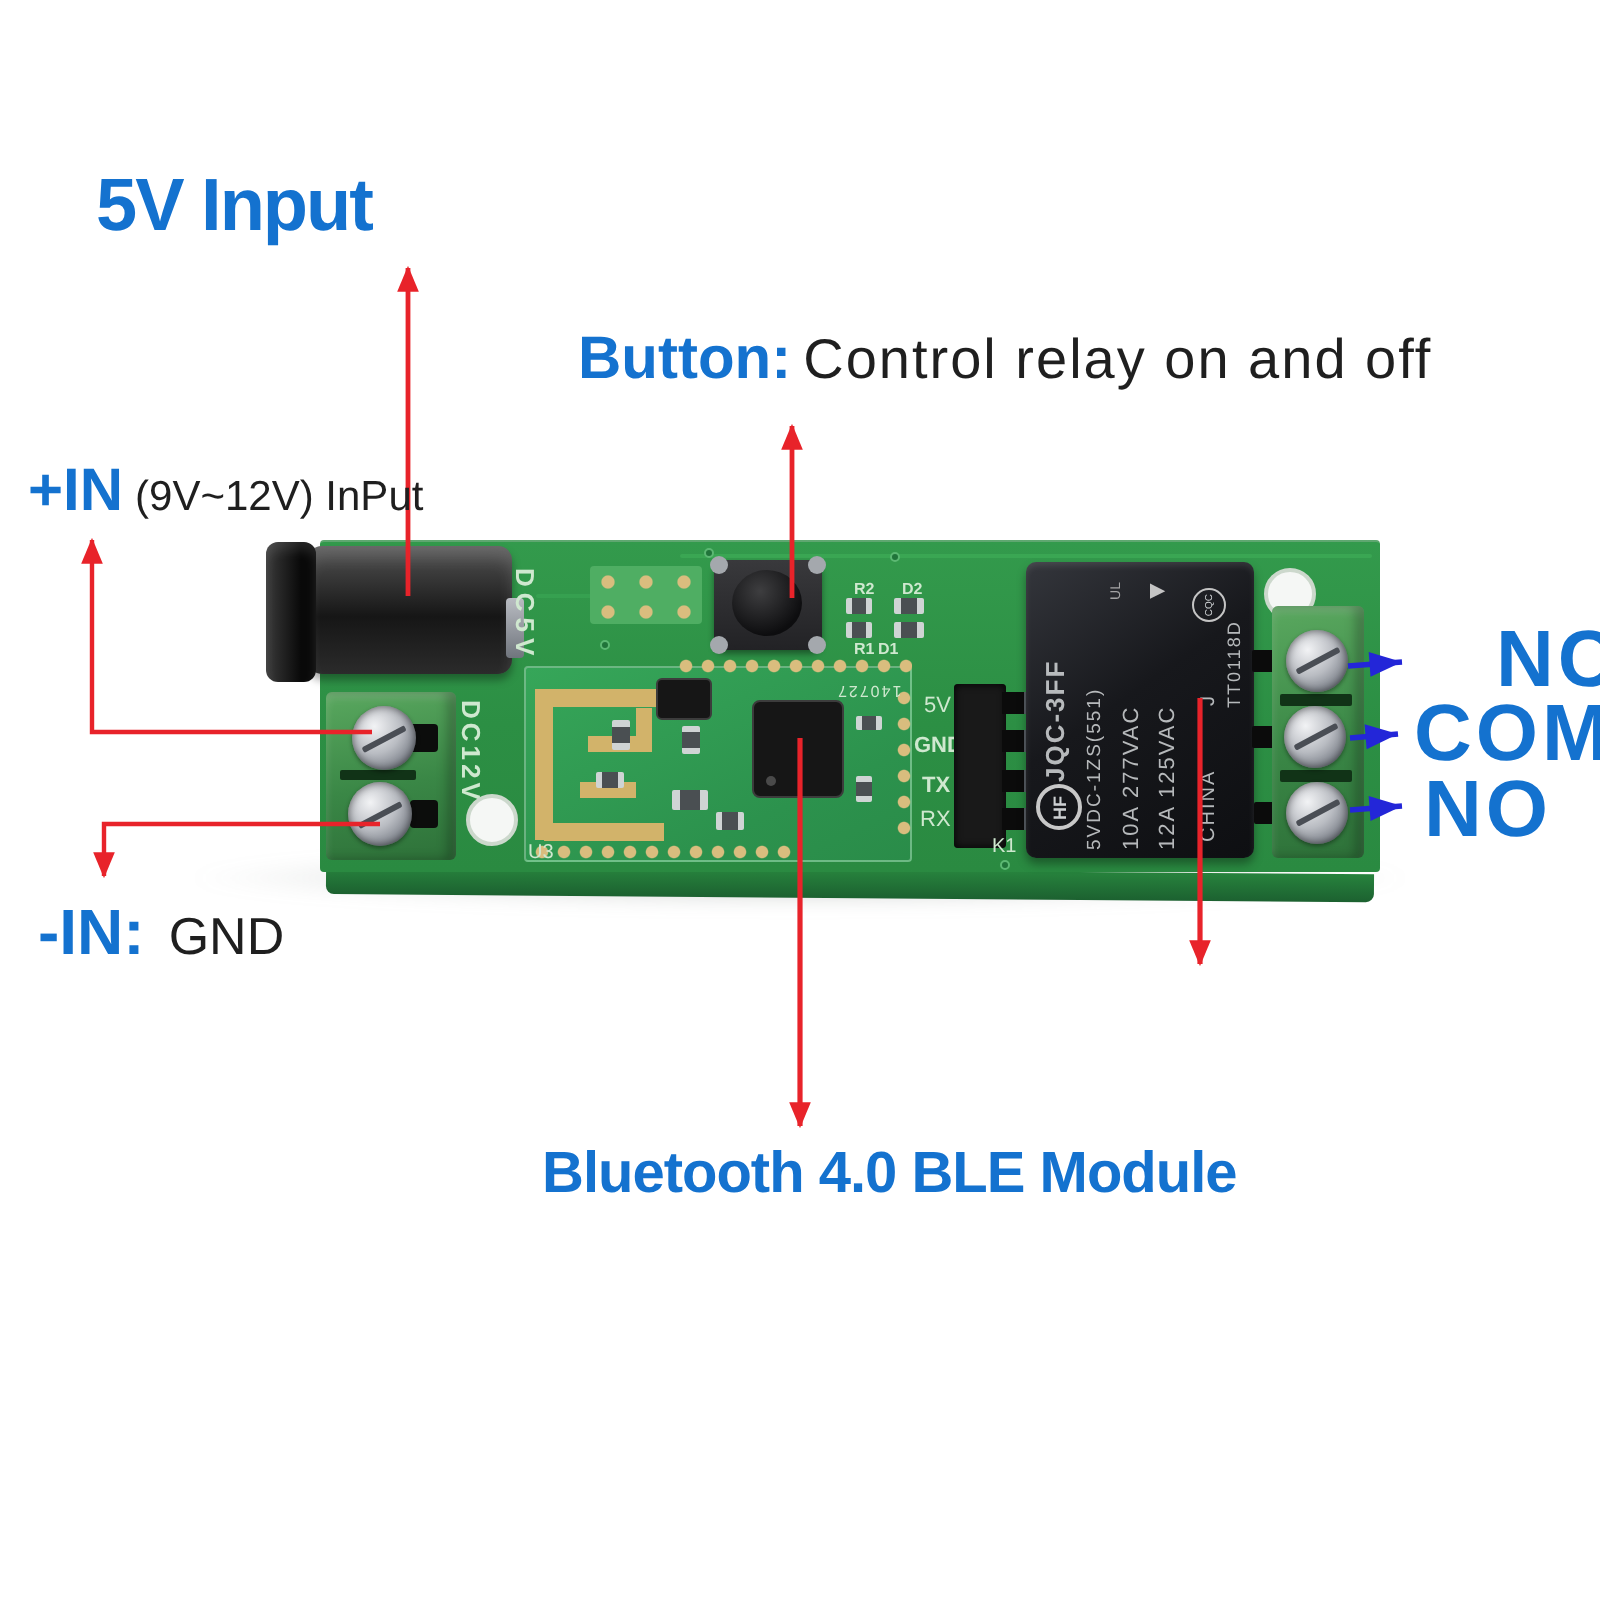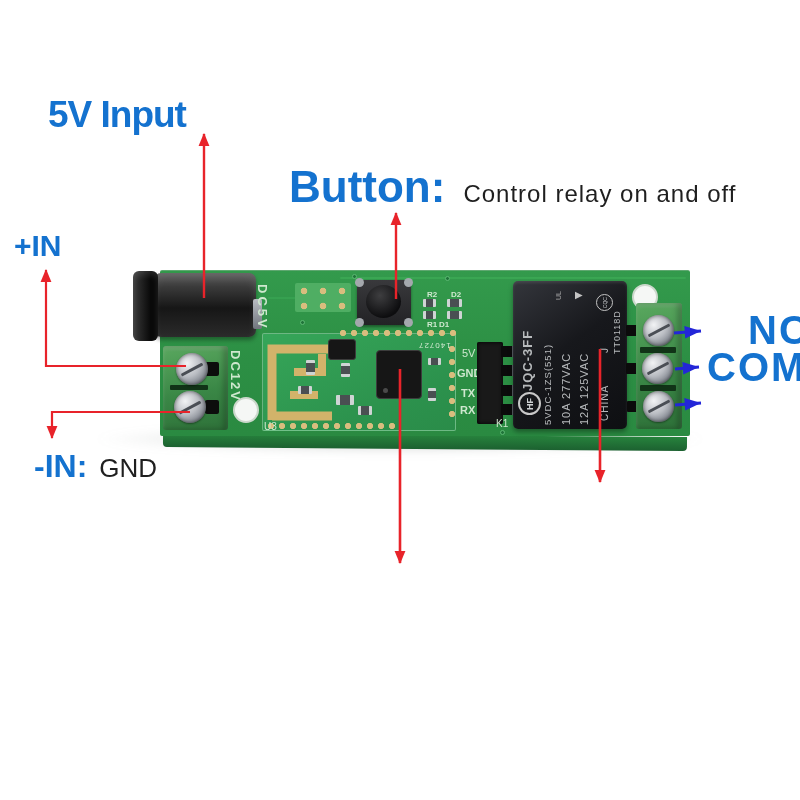--- a/index.html
+++ b/index.html
@@ -5,29 +5,29 @@
   html,body{margin:0;padding:0;background:#fff;}
   #stage{position:relative;width:800px;height:800px;background:#fff;overflow:hidden;
          font-family:"Liberation Sans",sans-serif;}
   #stage *{box-sizing:border-box;}
 
   
   .lab{position:absolute;display:flex;align-items:baseline;white-space:nowrap;line-height:1;}
   .l-blue{color:#1472cf;font-weight:bold;}
   .l-black{color:#1f1f1f;font-weight:400;}
   .lab-input5v{left:48px;top:84px;}
-  .lab-input5v .l-blue{font-size:37px;letter-spacing:-1px;margin-top:12px;}
+  .lab-input5v .l-blue{font-size:37px;letter-spacing:-1px;}
   .lab-input5v .l-black{font-size:27px;margin-left:2px;}
   .lab-button{left:289px;top:165px;}
-  .lab-button .l-blue{font-size:44px;}
-  .lab-button .l-black{font-size:24px;margin-left:18px;letter-spacing:1px;}
+  .lab-button .l-blue{font-size:30px;}
+  .lab-button .l-black{font-size:28px;margin-left:6px;letter-spacing:1px;}
   .lab-plusin{left:14px;top:231px;}
   .lab-plusin .l-blue{font-size:30px;}
   .lab-plusin .l-black{font-size:21px;margin-left:6px;}
-  .lab-minusin{left:34px;top:450px;}
+  .lab-minusin{left:19px;top:450px;}
   .lab-minusin .l-blue{font-size:32px;}
   .lab-minusin .l-black{font-size:26px;margin-left:12px;}
   .lab-out{position:absolute;color:#1472cf;font-weight:bold;font-size:40px;letter-spacing:2px;line-height:1;}
   .lab-nc{left:748px;top:310px;text-align:center;}
   .lab-com{left:707px;top:347px;}
   .lab-no{left:712px;top:385px;}
   .lab-relay{left:554px;top:487px;font-size:35px;}
   .lab-ble{left:271px;top:573px;font-size:29px;letter-spacing:-0.5px;}
   .lab-single{position:absolute;color:#1472cf;font-weight:bold;line-height:1;white-space:nowrap;}
 
@@ -187,21 +187,21 @@
   <div class="smd" style="left:336px;top:395px;width:18px;height:10px;"></div>
   <div class="smd" style="left:358px;top:406px;width:14px;height:9px;"></div>
   <div class="smd" style="left:428px;top:358px;width:13px;height:7px;"></div>
   <div class="smd smdv" style="left:428px;top:388px;width:8px;height:13px;"></div>
   <div class="silk flip" style="left:418px;top:341px;font-size:8px;letter-spacing:1px;">140727</div>
   <div class="silk" style="left:264px;top:422px;font-size:10px;">U3</div>
 
   <div class="silk" style="left:462px;top:348px;font-size:11px;font-weight:normal;">5V</div>
   <div class="silk" style="left:457px;top:368px;font-size:11px;font-weight:bold;">GND</div>
   <div class="silk" style="left:461px;top:388px;font-size:11px;font-weight:bold;">TX</div>
-  <div class="silk" style="left:460px;top:405px;font-size:11px;font-weight:bold;">RX</div>
+  <div class="silk" style="left:460px;top:405px;font-size:11px;font-weight:normal;">RX</div>
   <div class="header4">
     <div class="hpin" style="top:4px;"></div>
     <div class="hpin" style="top:23px;"></div>
     <div class="hpin" style="top:43px;"></div>
     <div class="hpin" style="top:62px;"></div>
   </div>
   <div class="silk" style="left:496px;top:419px;font-size:10px;">K1</div>
 
   <div class="relay">
     <div class="rlogo">
@@ -254,21 +254,24 @@
 
   <div class="lab lab-input5v">
     <span class="l-blue">5V Input</span>
   </div>
   <div class="lab lab-button">
     <span class="l-blue">Button:</span>
     <span class="l-black">Control relay on and off</span>
   </div>
   <div class="lab lab-plusin">
     <span class="l-blue">+IN</span>
+    <span class="l-black">(9V~12V) InPut</span>
   </div>
   <div class="lab lab-minusin">
     <span class="l-blue">-IN:</span>
     <span class="l-black">GND</span>
   </div>
   <div class="lab-out lab-nc">NC</div>
   <div class="lab-out lab-com">COM</div>
+  <div class="lab-out lab-no">NO</div>
+  <div class="lab-single lab-ble">Bluetooth 4.0 BLE Module</div>
 
 </div>
 
 </body></html>

